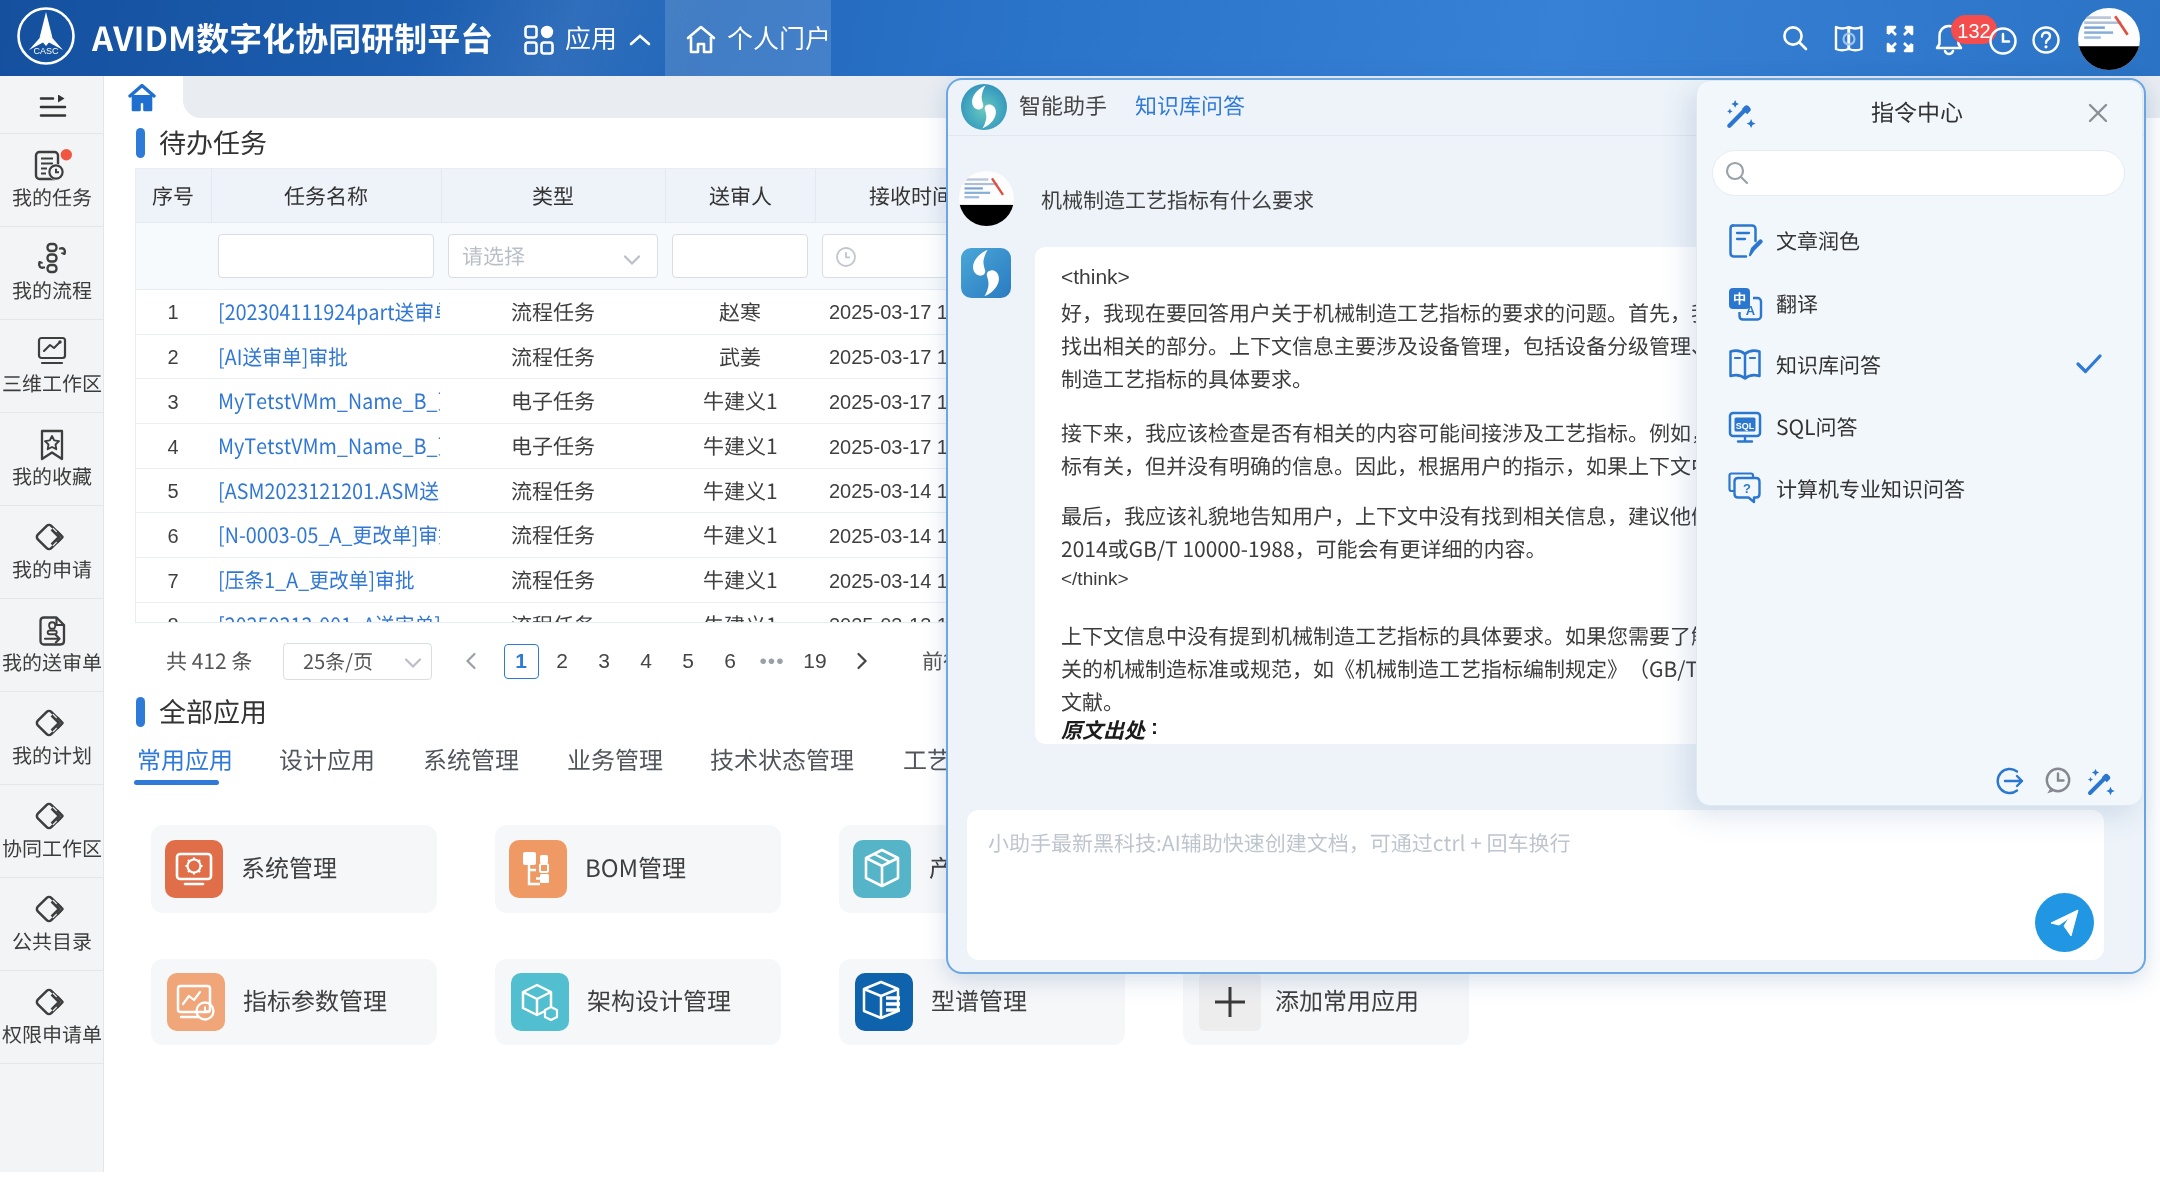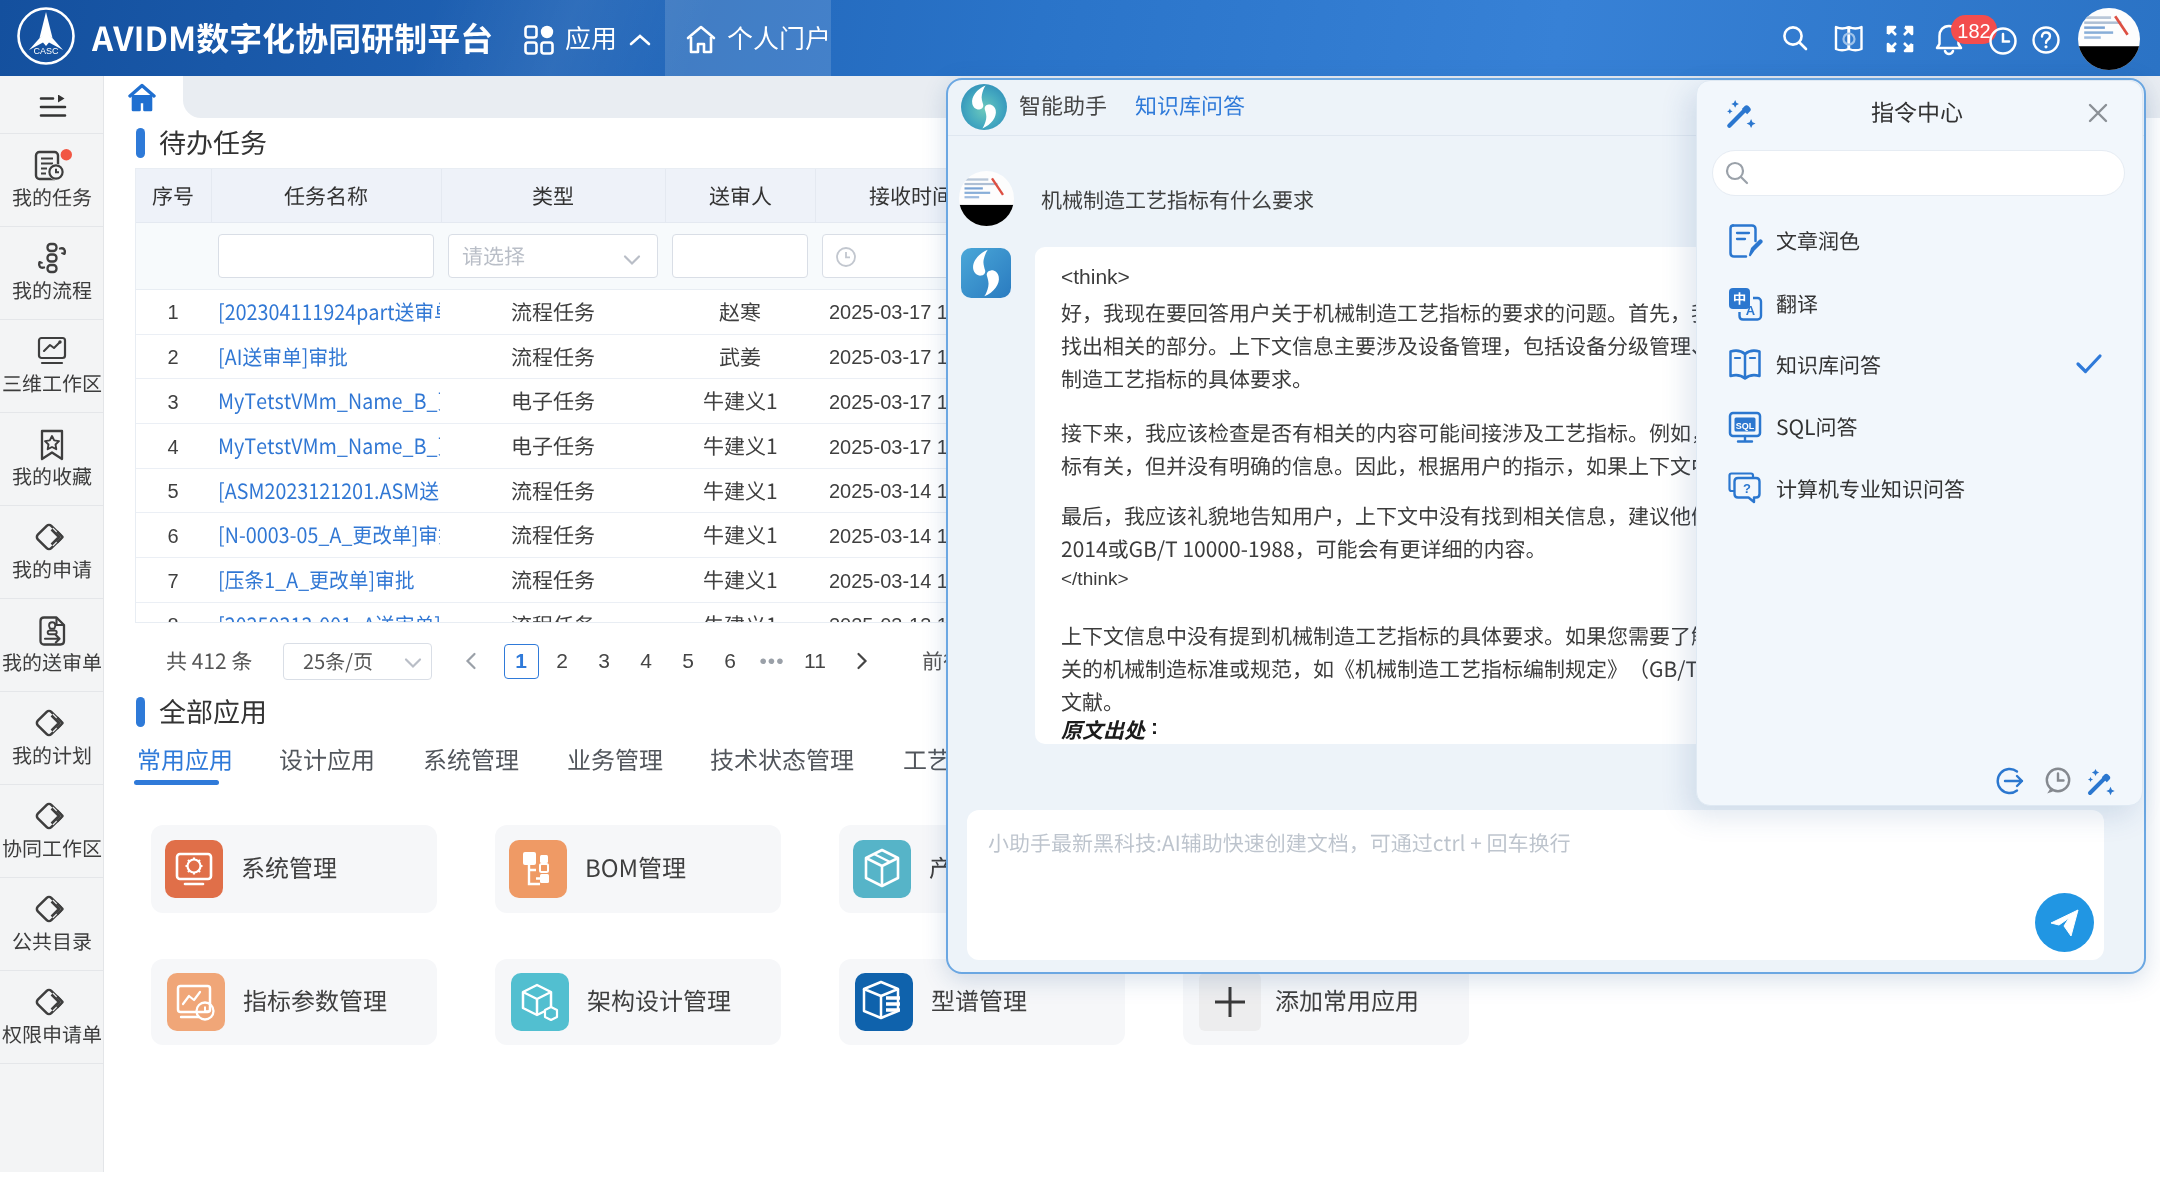--- a/index.html
+++ b/index.html
@@ -349,21 +349,21 @@
       </g>
       <g stroke="#fff" stroke-width="2.6">
         <path d="M4.5 4.5 L11 11 M25.5 4.5 L19 11 M25.5 25.5 L19 19 M4.5 25.5 L11 19"></path>
       </g>
     </svg>
     <svg class="abs" style="left:1933px;top:22px" width="32" height="34" viewBox="0 0 32 34">
       <path d="M16 4 C10 4 6.5 8.5 6.5 14 V22 L4 26 H28 L25.5 22 V14 C25.5 8.5 22 4 16 4 Z" fill="none" stroke="#fff" stroke-width="2.5" stroke-linejoin="round"></path>
       <path d="M12 29 C12.8 31 14.2 32 16 32 C17.8 32 19.2 31 20 29" fill="none" stroke="#fff" stroke-width="2.5" stroke-linecap="round"></path>
     </svg>
     <div class="abs" style="left:1951px;top:15px;width:46px;height:29px;background:#f34d4d;border-radius:15px"></div>
-    <div class="abs" style="left:1974.0px;top:18.0px;font-size:20px;color:#fff;font-weight:normal;line-height:26.0px;white-space:nowrap;letter-spacing:0;transform:translateX(-50%);">182</div>
+    <div class="abs" style="left:1974.0px;top:18.0px;font-size:20px;color:#fff;font-weight:normal;line-height:26.0px;white-space:nowrap;letter-spacing:0;transform:translateX(-50%);">132</div>
     <svg class="abs" style="left:1988px;top:26px" width="30" height="30" viewBox="0 0 30 30">
       <circle cx="15" cy="15" r="12.5" fill="none" stroke="#fff" stroke-width="2.5"></circle>
       <path d="M15 8 V15.5 H21" fill="none" stroke="#fff" stroke-width="2.5" stroke-linecap="round"></path>
     </svg>
     <svg class="abs" style="left:2031px;top:25px" width="30" height="30" viewBox="0 0 30 30">
       <circle cx="15" cy="15" r="12.5" fill="none" stroke="#fff" stroke-width="2.4"></circle>
       <path d="M11 11.5 C11 9 12.7 7.5 15 7.5 C17.3 7.5 19 9 19 11.2 C19 13 18 13.8 16.7 14.8 C15.6 15.6 15 16.3 15 17.8" fill="none" stroke="#fff" stroke-width="2.4" stroke-linecap="round"></path>
       <circle cx="15" cy="21.8" r="1.6" fill="#fff"></circle>
     </svg>
     <svg class="abs" style="left:2078px;top:8px" width="62" height="62" viewBox="0 0 60 60">
@@ -990,21 +990,21 @@
       <path d="M11.5 3 L4.5 10 L11.5 17" fill="none" stroke="#9aa0a8" stroke-width="2.2" stroke-linecap="round"></path>
   </svg>
 <div class="abs" style="left:504px;top:644px;width:35px;height:35px;background:#fff;border:1.5px solid #2f7ad9;border-radius:4px"></div>
 <div class="abs" style="left:521.0px;top:647.0px;font-size:21px;color:#2f7ad9;font-weight:bold;line-height:27.3px;white-space:nowrap;letter-spacing:0;transform:translateX(-50%);">1</div>
 <div class="abs" style="left:562.0px;top:647.0px;font-size:21px;color:#454545;font-weight:normal;line-height:27.3px;white-space:nowrap;letter-spacing:0;transform:translateX(-50%);">2</div>
 <div class="abs" style="left:604.0px;top:647.0px;font-size:21px;color:#454545;font-weight:normal;line-height:27.3px;white-space:nowrap;letter-spacing:0;transform:translateX(-50%);">3</div>
 <div class="abs" style="left:646.0px;top:647.0px;font-size:21px;color:#454545;font-weight:normal;line-height:27.3px;white-space:nowrap;letter-spacing:0;transform:translateX(-50%);">4</div>
 <div class="abs" style="left:688.0px;top:647.0px;font-size:21px;color:#454545;font-weight:normal;line-height:27.3px;white-space:nowrap;letter-spacing:0;transform:translateX(-50%);">5</div>
 <div class="abs" style="left:730.0px;top:647.0px;font-size:21px;color:#454545;font-weight:normal;line-height:27.3px;white-space:nowrap;letter-spacing:0;transform:translateX(-50%);">6</div>
 <div class="abs" style="left:772.0px;top:647.0px;font-size:21px;color:#9aa0a8;font-weight:normal;line-height:27.3px;white-space:nowrap;letter-spacing:1px;transform:translateX(-50%);">•••</div>
-<div class="abs" style="left:815.0px;top:647.0px;font-size:21px;color:#454545;font-weight:normal;line-height:27.3px;white-space:nowrap;letter-spacing:0;transform:translateX(-50%);">11</div>
+<div class="abs" style="left:815.0px;top:647.0px;font-size:21px;color:#454545;font-weight:normal;line-height:27.3px;white-space:nowrap;letter-spacing:0;transform:translateX(-50%);">19</div>
 <svg class="abs" style="left:854px;top:651px" width="16" height="20" viewBox="0 0 16 20">
       <path d="M4.5 3 L11.5 10 L4.5 17" fill="none" stroke="#454545" stroke-width="2.2" stroke-linecap="round"></path>
   </svg>
 <svg class="abs" style="left:922.0px;top:648.0px;overflow:visible" width="44" height="28">
     <g fill="#555555" transform="matrix(0.02100,0,0,-0.02100,0,21.0)">
       <use href="#g110" x="0"></use>
       <use href="#g111" x="1000"></use>
     </g>
   </svg>
 <div class="abs" style="left:136px;top:697px;width:9px;height:30px;background:#2e7ad8;border-radius:4.5px"></div>

